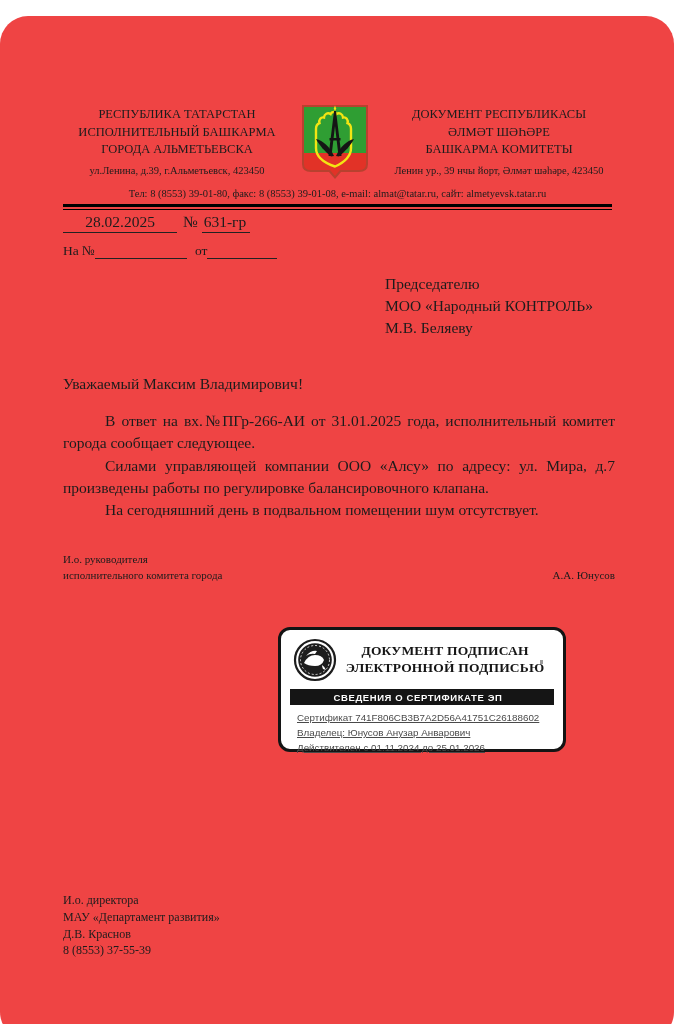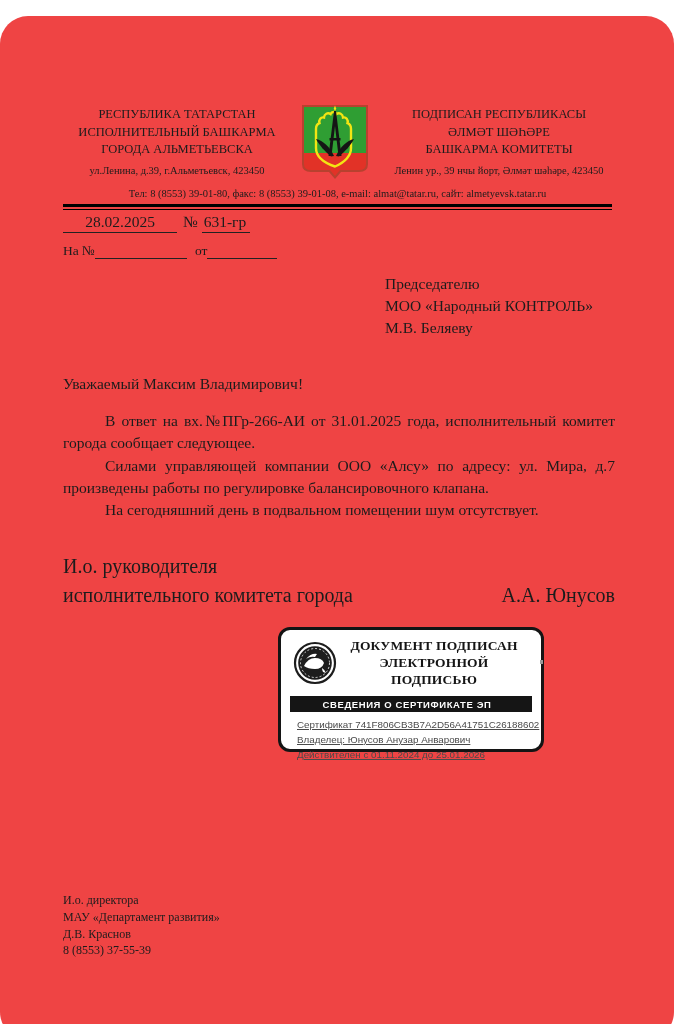--- a/index.html
+++ b/index.html
@@ -51,25 +51,25 @@
   .addressee { position:absolute; left:385px; top:257px; font-size:15.5px; line-height:1.42; }
   .salutation {
     position:absolute; left:63px; top:359px; width:549px;
     text-align:left; font-size:15.5px;
   }
   .body-block { position:absolute; left:63px; top:394px; width:552px; }
   .body-block p {
     font-size:15.5px; line-height:1.44; text-align:justify; text-indent:42px;
   }
   
-  .sig-block { position:absolute; left:63px; top:536px; width:552px; font-size:20px; line-height:1.45; }
+  .sig-block { position:absolute; left:63px; top:536px; width:552px; font-size:11px; line-height:1.45; }
   .sig-row2 { display:flex; justify-content:space-between; }
   
   .stamp {
-    position:absolute; left:278px; top:611px; width:266px; height:125px;
+    position:absolute; left:278px; top:611px; width:288px; height:125px;
     border:3px solid #141414; border-radius:12px; background:#fff;
   }
   .stamp-head { display:flex; align-items:center; padding:8px 10px 4px 12px; }
   .stamp-emblem { width:44px; height:44px; flex:0 0 44px; }
   .stamp-title {
     flex:1; text-align:center; font-weight:bold; font-size:13.5px;
     line-height:1.25; color:#151515; letter-spacing:0.2px;
   }
   .stamp-bar {
     margin:3px 9px 0 9px; background:#151515; color:#fefefe;
@@ -106,21 +106,21 @@
       <path d="M17,46 V27 c0,-3 1.5,-5 3.5,-5.8 c-1,-3.5 1.5,-6.5 4.5,-5.7 c0.2,-3.6 3.8,-5.4 6.6,-3.4 c1.2,-2.8 4.6,-2.8 5.8,0 c2.8,-2 6.4,-0.2 6.6,3.4 c3,-0.8 5.5,2.2 4.5,5.7 c2,0.8 3.5,2.8 3.5,5.8 V46 c0,9 -7,14.5 -16,18.5 C24,60.5 17,55 17,46 z" fill="none" stroke="#f3e513" stroke-width="2.4"></path>
       <path d="M34.8,6.5 L36,3.5 L37.2,6.5 L36,9.5 z" fill="#f3e513"></path>
       <path d="M35,9 h2 l5.5,45 h-3 l-3.5,-30 -3.5,30 h-3 z" fill="#151515"></path>
       <path d="M30.5,36 h11 v2.6 h-11 z" fill="#151515"></path>
       <path d="M35,54 C31,45 24,38.5 17,37 c3,6 9,12.5 15,17.5 z" fill="#151515"></path>
       <path d="M37,54 C41,45 48,38.5 55,37 c-3,6 -9,12.5 -15,17.5 z" fill="#151515"></path>
     </svg>
   </div>
 
   <div class="lh-right">
-    <div>ПОДПИСАН  РЕСПУБЛИКАСЫ</div>
+    <div>ДОКУМЕНТ  РЕСПУБЛИКАСЫ</div>
     <div>ӘЛМӘТ ШӘҺӘРЕ</div>
     <div>БАШКАРМА КОМИТЕТЫ</div>
     <div class="lh-addr">Ленин ур., 39 нчы йорт, Әлмәт шәһәре, 423450</div>
   </div>
 
   <div class="contact-line">Тел: 8 (8553) 39-01-80, факс: 8 (8553) 39-01-08, e-mail: almat@tatar.ru, сайт: almetyevsk.tatar.ru</div>
   <div class="double-rule"></div>
 
   <div class="ref-row">
     <span class="ref-date">28.02.2025</span><span class="ref-no-sign">№</span>

